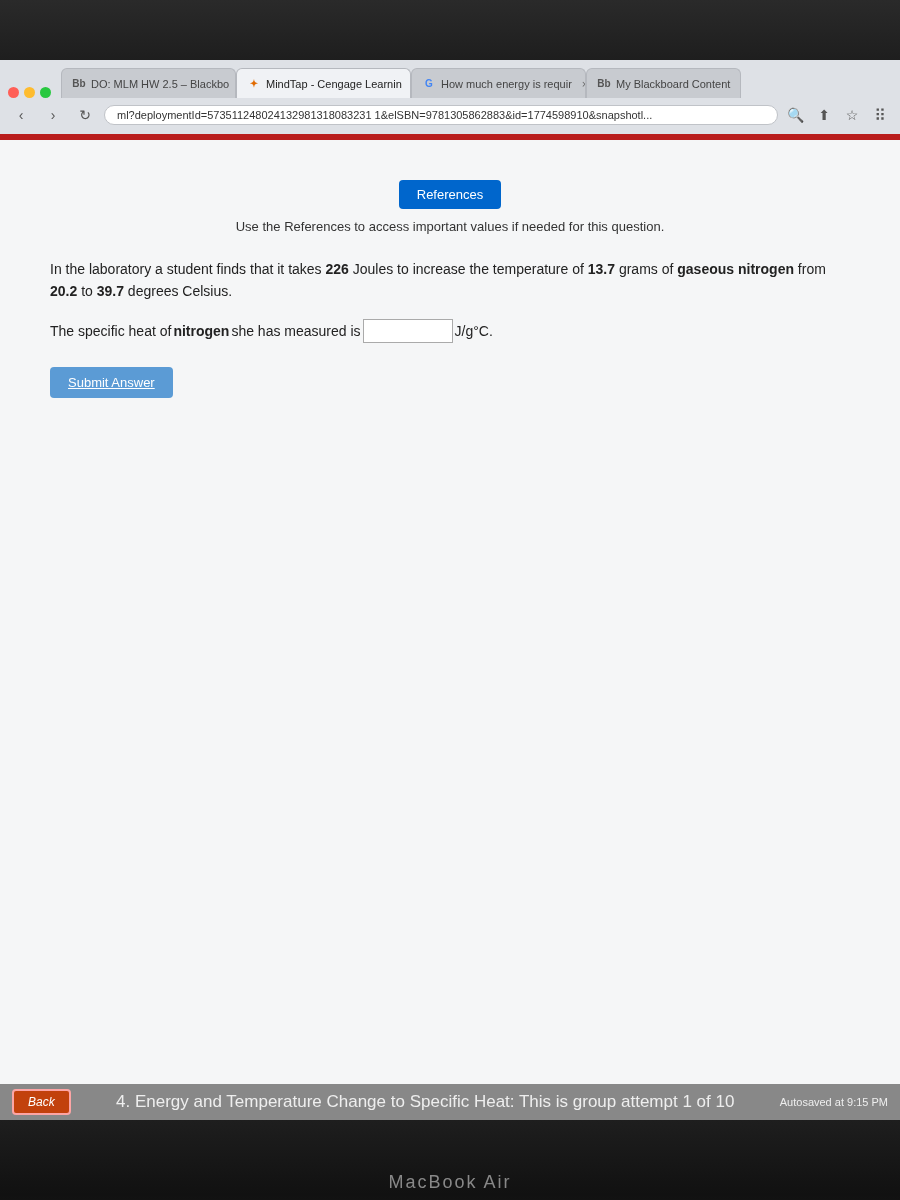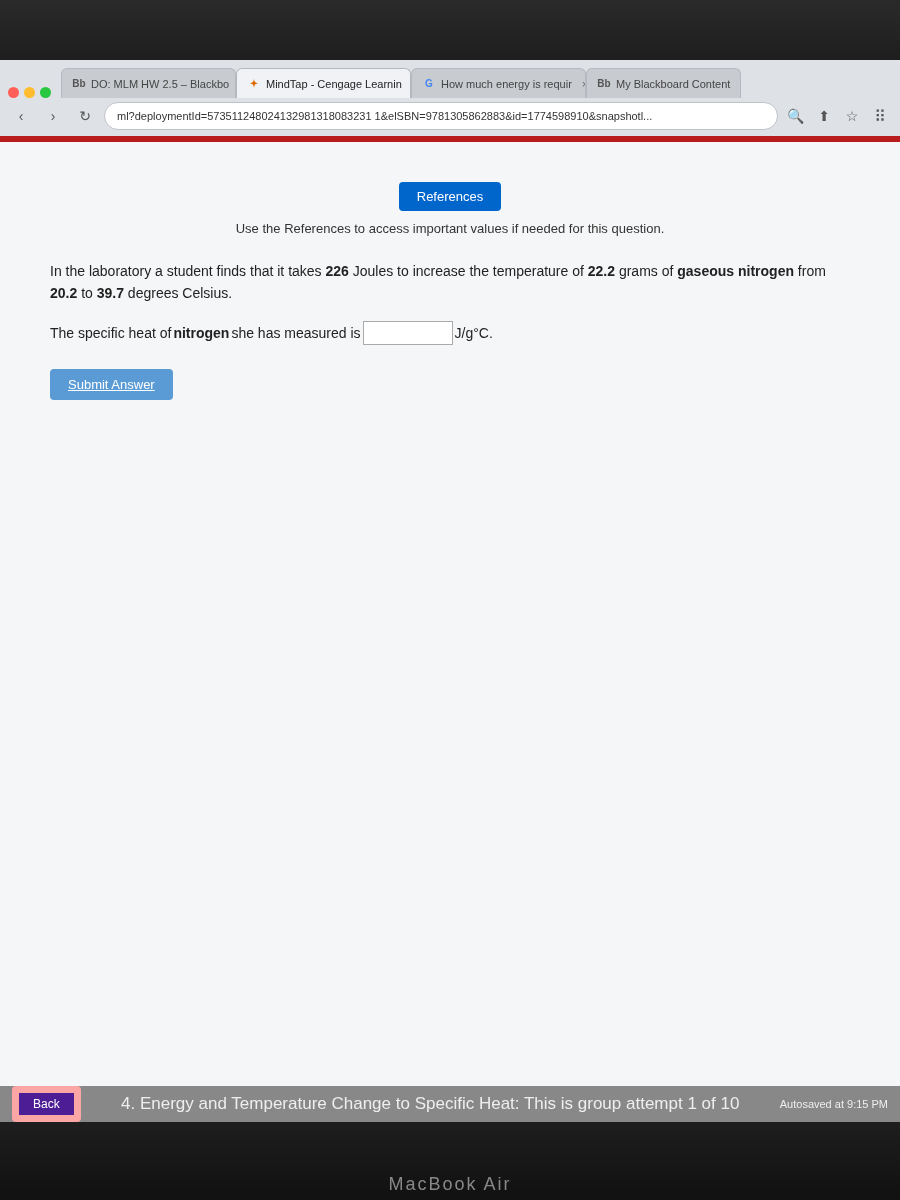--- a/index.html
+++ b/index.html
@@ -107,21 +107,21 @@
       cursor: pointer;
       display: flex;
       align-items: center;
       justify-content: center;
       color: #555;
       font-size: 14px;
     }
 
     .address-bar {
       flex: 1;
-      height: 28px;
+      height: 20px;
       background: #fff;
       border: 1px solid #c0c3c8;
       border-radius: 14px;
       padding: 0 12px;
       font-size: 11px;
       color: #333;
       display: flex;
       align-items: center;
       white-space: nowrap;
       overflow: hidden;
@@ -241,27 +241,28 @@
       font-size: 17px;
       color: #eee;
     }
 
     .status-center {
       font-size: 11px;
       color: #eee;
     }
 
     .back-btn {
-      background: #4c1d95;
+      background: #c2410c;
       color: white;
-      border: 7px solid #fca5a5;
+      border: 2px solid #fca5a5;
       padding: 4px 14px;
       border-radius: 4px;
       font-size: 12px;
       cursor: pointer;
+      font-style: italic;
     }
 
     
     .bottom-bar {
       width: 900px;
       height: 124px;
       background: linear-gradient(180deg, #1e1e1e 0%, #111 60%, #1a1a1a 100%);
       display: flex;
       align-items: center;
       justify-content: center;
@@ -340,21 +341,21 @@
 
     
     <div class="references-section">
       <button class="references-btn">References</button>
       <div class="references-subtitle">Use the References to access important values if needed for this question.</div>
     </div>
 
     
     <div class="question-block">
       <p>
-        In the laboratory a student finds that it takes <strong>226</strong> Joules to increase the temperature of <strong>22.2</strong> grams of <strong>gaseous nitrogen</strong> from <strong>20.2</strong> to <strong>39.7</strong> degrees Celsius.
+        In the laboratory a student finds that it takes <strong>226</strong> Joules to increase the temperature of <strong>13.7</strong> grams of <strong>gaseous nitrogen</strong> from <strong>20.2</strong> to <strong>39.7</strong> degrees Celsius.
       </p>
     </div>
 
     
     <div class="specific-heat-line">
       <span>The specific heat of</span>
       <strong>nitrogen</strong>
       <span>she has measured is</span>
       <input class="answer-input" type="text" value="" style="">
       <span>J/g°C.</span>

